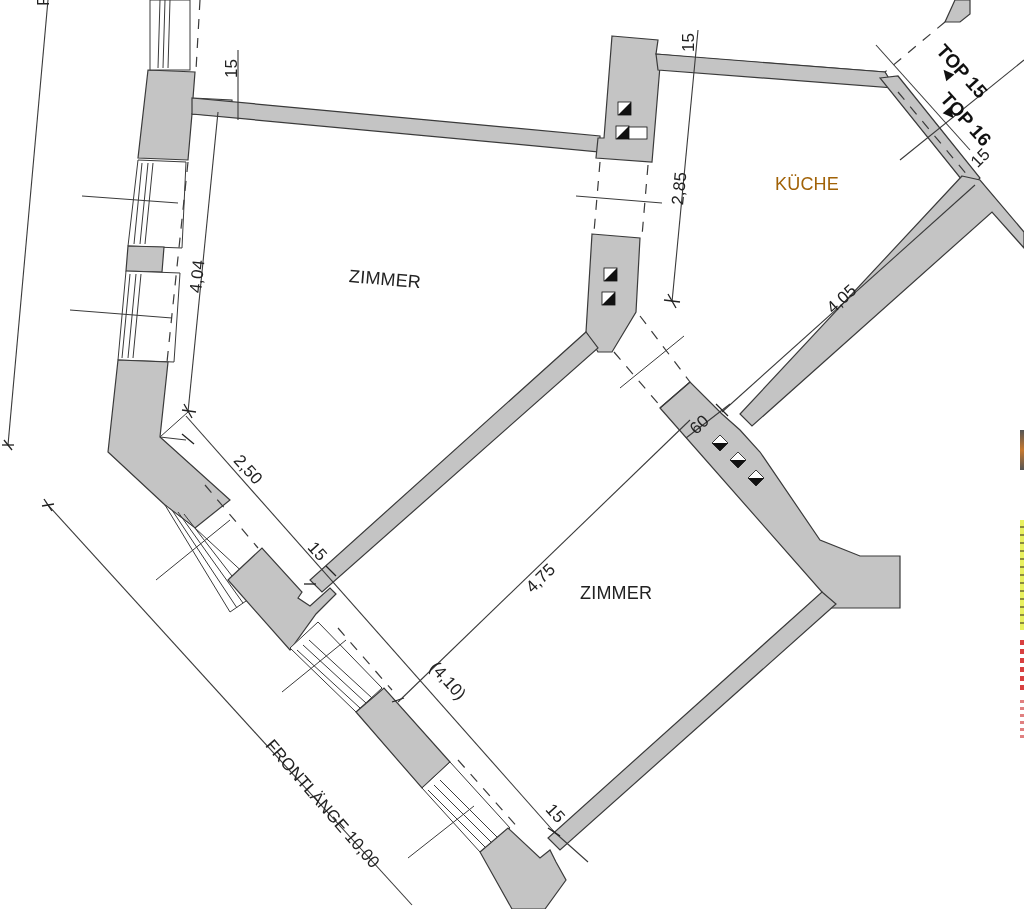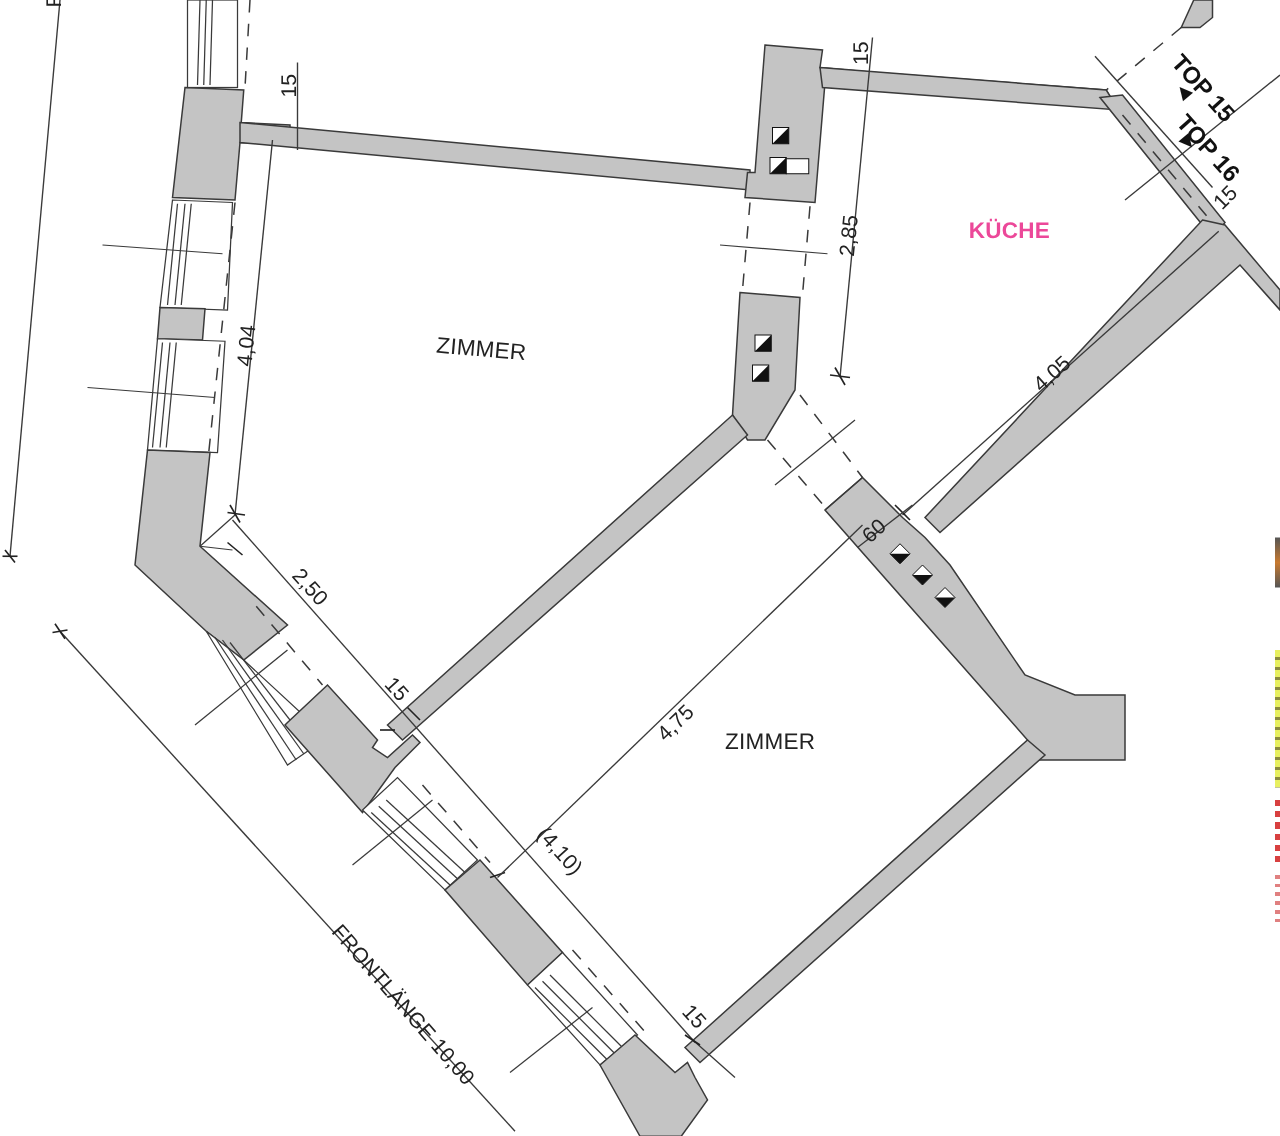--- a/index.html
+++ b/index.html
@@ -160,21 +160,21 @@
   <line class="dim" x1="900" y1="160" x2="1024" y2="60"></line>
   <line class="dim" x1="876" y1="45" x2="970" y2="150"></line>
 
   <line class="dim" x1="552" y1="830" x2="588" y2="862"></line>
   <line class="tick" x1="548" y1="828" x2="560" y2="836"></line>
 
   <line class="tick" x1="304" y1="584" x2="316" y2="584"></line>
 </svg>
 
 <div class="lbl room" style="position:absolute;left:350px;top:266px;transform:rotate(5deg);transform-origin:left top;color:#222;">ZIMMER</div>
-<div class="lbl room" style="position:absolute;left:775px;top:174px;color:#ec4899;font-weight:bold;">KÜCHE</div>
+<div class="lbl room" style="position:absolute;left:775px;top:174px;color:#a16207;">KÜCHE</div>
 <div class="lbl room" style="position:absolute;left:580px;top:583px;color:#222;">ZIMMER</div>
 
 <div style="position:absolute;left:948px;top:40px;transform:rotate(48deg);transform-origin:left top;white-space:nowrap;">
   <span class="lbl top" style="color:#111;">TOP 15</span>
 </div>
 <div style="position:absolute;left:938px;top:63px;font-size:18px;color:#111;transform:rotate(-40deg);">▲</div>
 <div style="position:absolute;left:952px;top:88px;transform:rotate(48deg);transform-origin:left top;white-space:nowrap;">
   <span class="lbl top" style="color:#111;">TOP 16</span>
 </div>
 <div style="position:absolute;left:941px;top:103px;font-size:18px;color:#111;transform:rotate(-40deg);">▼</div>

